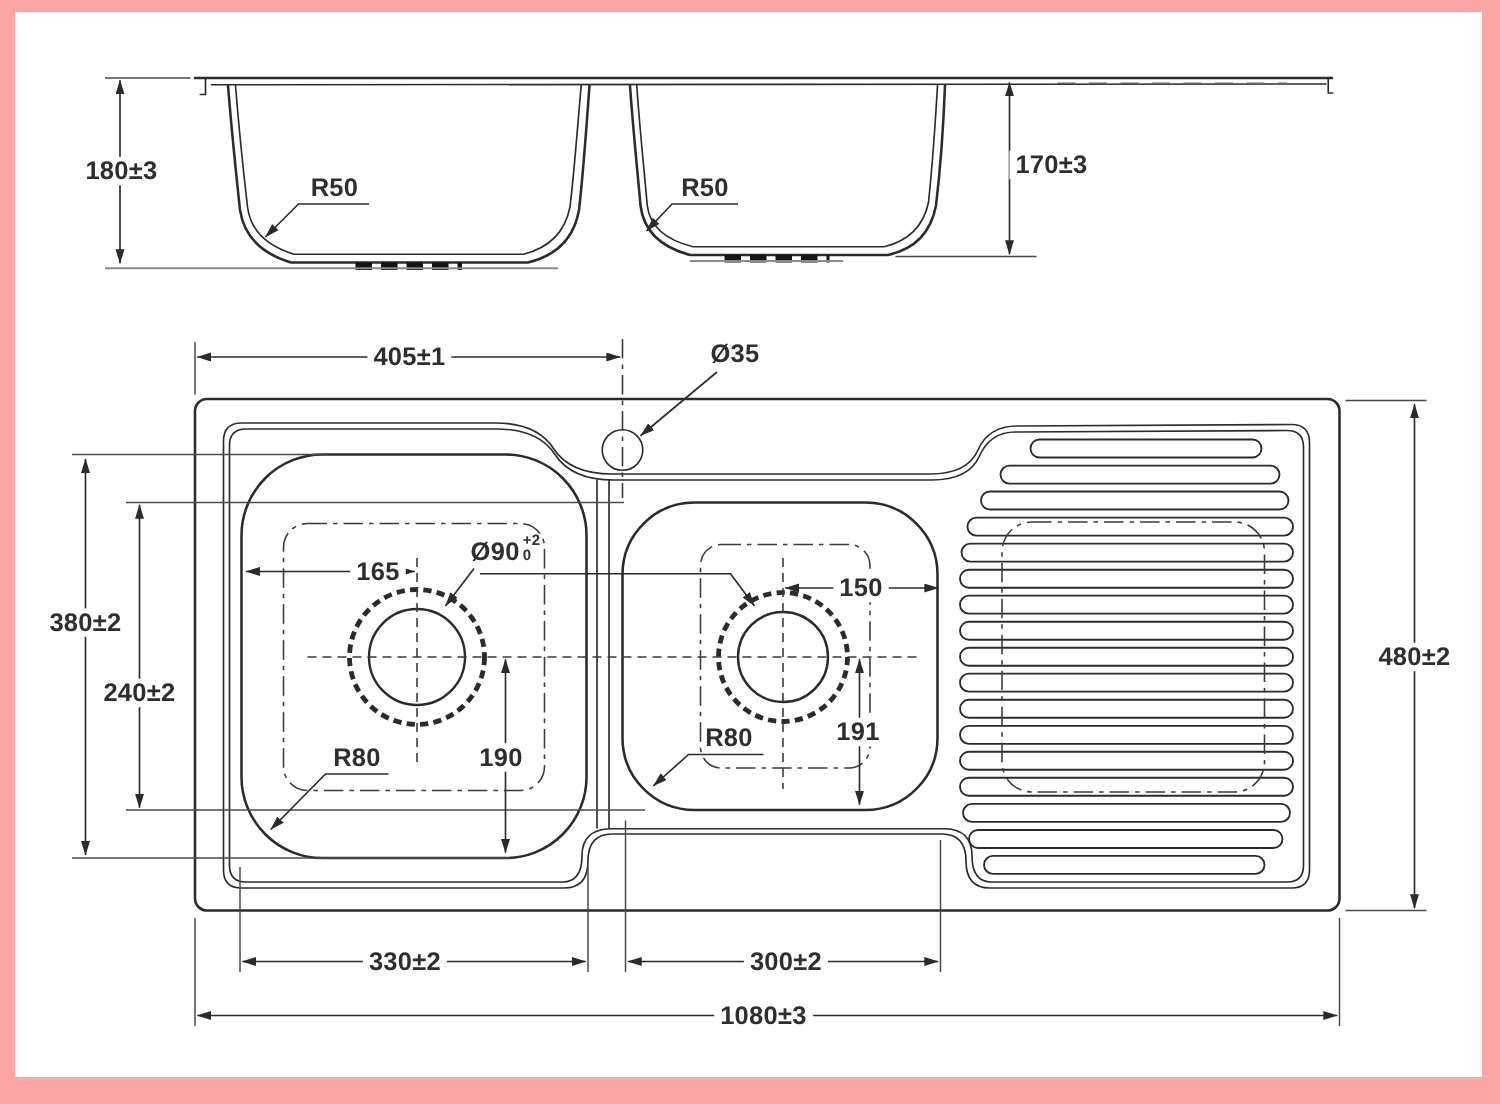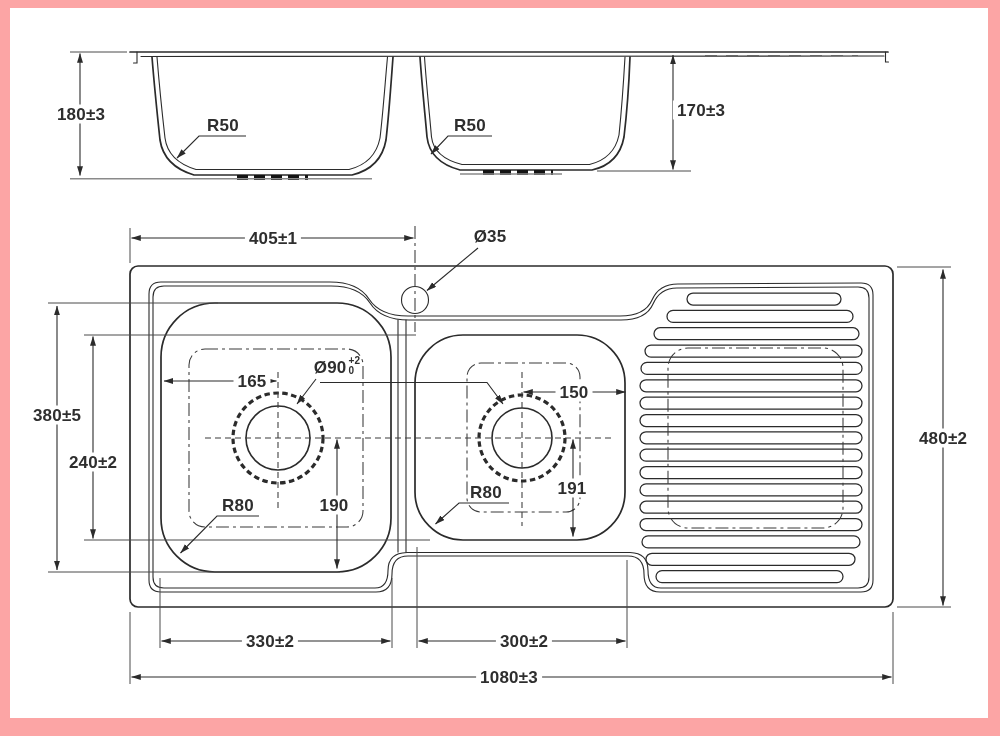--- a/index.html
+++ b/index.html
@@ -157,21 +157,21 @@
     </g>
   </svg>
 
   <div class="lbl bg" style="left:81px;top:114px;">180±3</div>
   <div class="lbl" style="left:223px;top:125px;">R50</div>
   <div class="lbl" style="left:470px;top:125px;">R50</div>
   <div class="lbl bg" style="left:701px;top:110px;">170±3</div>
 
   <div class="lbl bg" style="left:273px;top:238px;text-align:right;">405±1</div>
   <div class="lbl" style="left:490px;top:236px;">Ø35</div>
-  <div class="lbl bg" style="left:57px;top:415px;">380±5</div>
+  <div class="lbl bg" style="left:57px;top:415px;">380±2</div>
   <div class="lbl bg" style="left:93px;top:462px;">240±2</div>
   <div class="lbl bg" style="left:219px;top:381px;margin-left:33px;">165</div>
 
   <div class="lbl" style="left:337px;top:367px;">
     <span class="dia">
       <span>Ø90</span>
       <span class="tol">
         <span>+2</span>
         <span>0</span>
       </span>

